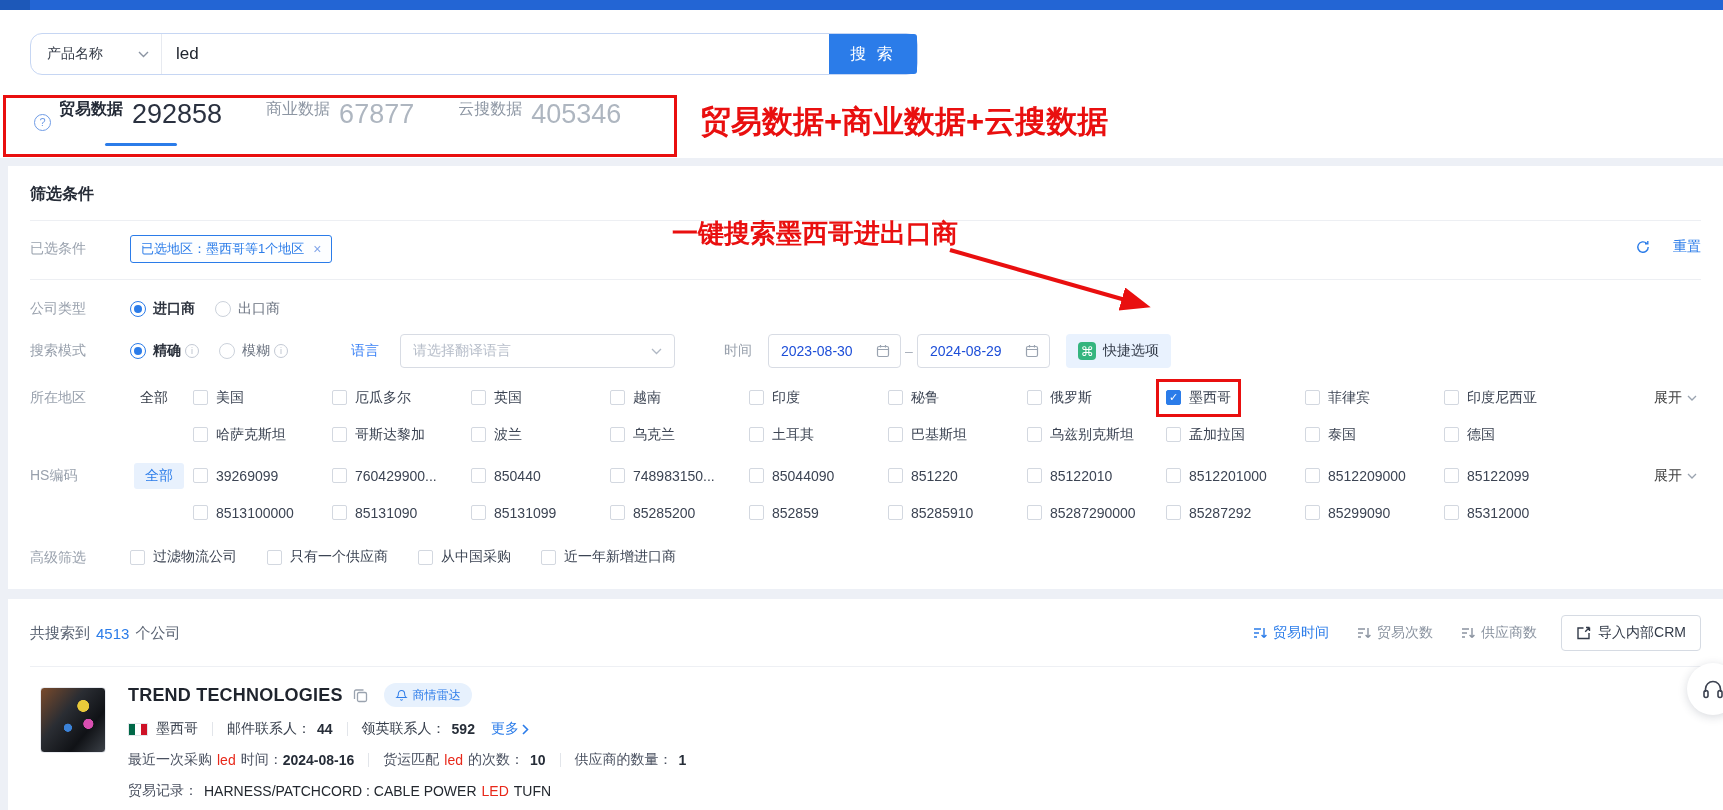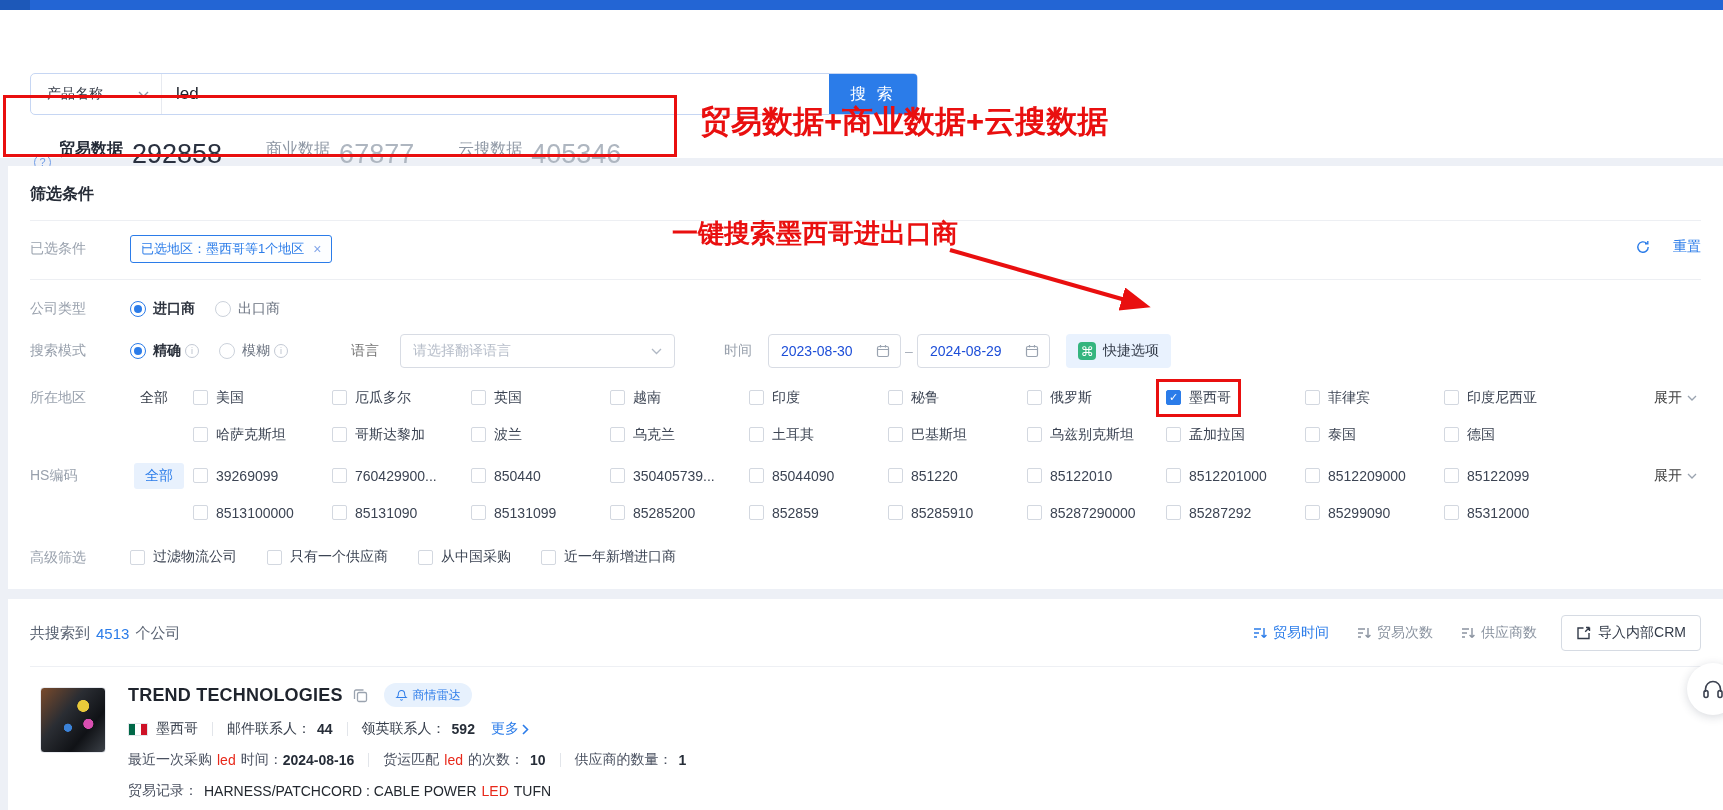--- a/index.html
+++ b/index.html
@@ -11,21 +11,21 @@
   .topbar { position:relative; height:10px; background:#2365d4; }
   .topbar::before { content:""; position:absolute; left:0; top:0; width:30px; height:10px; background:#1d58b8; }
 
   
   .panel { background:#fff; }
   .search-panel { position:relative; padding:23px 0 0 30px; height:148px; }
   .filter-panel { position:relative; margin:8px 0 0 8px; padding:0 0 18px 0; }
   .results-panel { position:relative; margin:10px 0 0 8px; padding:16px 0 30px 0; min-height:255px; }
 
   
-  .search-group { display:flex; width:888px; height:42px; border:1px solid #c6d6f3; border-radius:5px; background:#fff; align-items:stretch;margin-top:40px; }
+  .search-group { display:flex; width:888px; height:42px; border:1px solid #c6d6f3; border-radius:12px; background:#fff; align-items:stretch; }
   .search-type { width:131px; display:flex; align-items:center; justify-content:space-between; padding:0 12px 0 16px; border-right:1px solid #e7eaf0; color:#333a46; cursor:pointer; }
   .search-input { flex:1; border:none; outline:none; font-family:inherit; font-size:17px; color:#20252e; padding:0 14px; }
   .search-btn { width:88px; background:#2b7ce9; color:#fff; border:none; border-radius:0 3px 3px 0; font-size:16px; letter-spacing:3px; cursor:pointer; font-family:inherit; }
 
   
   .tabs { display:flex; align-items:center; margin-top:20px; padding-left:4px; height:54px; }
   .q-icon { width:17px; height:17px; border:1.5px solid #6f9ce6; border-radius:50%; color:#6f9ce6; font-size:11px; display:grid; place-items:center; margin-right:8px; flex:none; }
   .q-icon::before { content:"?"; }
   .tab { position:relative; display:flex; align-items:flex-start; margin-right:44px; padding-bottom:16px; cursor:pointer; }
   .tab .tlabel { font-size:16px; color:#8d96a3; }
@@ -48,21 +48,21 @@
   .mode-row { margin-top:12px; height:36px; }
   .radio { display:inline-flex; align-items:center; margin-right:20px; cursor:pointer; }
   .rdo { width:16px; height:16px; border-radius:50%; border:1px solid #ccd2db; background:#fff; position:relative; flex:none; }
   .rdo.on { border-color:#2b7ce9; }
   .rdo.on::after { content:""; position:absolute; inset:3px; border-radius:50%; background:#2b7ce9; }
   .radio .rlab { margin-left:7px; color:#2c323d; font-weight:700; }
   .radio.off .rlab { color:#6b7380; font-weight:400; }
   .info-i { width:14px; height:14px; border:1px solid #c3c9d4; border-radius:50%; color:#b6bdc8; font-size:9px; display:grid; place-items:center; margin-left:4px; font-style:normal; }
   .info-i::before { content:"i"; }
   .mode-group { width:221px; flex:none; display:flex; align-items:center; }
-  .inline-label { color:#737373; margin-right:21px; }
+  .inline-label { color:#3b82f6; margin-right:21px; }
   .lang-select { width:275px; height:34px; border:1px solid #d8dce4; border-radius:4px; display:flex; align-items:center; justify-content:space-between; padding:0 12px; color:#b6bdc9; cursor:pointer; background:#fff; }
   .time-label { color:#99a1ad; margin:0 16px 0 49px; }
   .date-box { width:133px; height:34px; border:1px solid #d8dce4; border-radius:4px; display:flex; align-items:center; justify-content:space-between; padding:0 10px 0 12px; color:#1d4ed8; background:#fff; cursor:pointer; }
   .date-dash { width:16px; text-align:center; color:#aab1bc; }
   .quick-btn { margin-left:16px; height:34px; display:flex; align-items:center; gap:7px; background:#e9f2fe; border-radius:4px; padding:0 12px; color:#333b49; cursor:pointer; }
   .cmd-icon { width:18px; height:18px; border-radius:4px; background:#35b57f; color:#fff; font-size:13px; display:grid; place-items:center; }
   .cmd-icon::before { content:"⌘"; }
 
   .grid-row { margin-top:10px; align-items:flex-start; }
   .rbody { flex:1; }
@@ -399,21 +399,21 @@
               </label>
               <label class="cb">
                 <span class="in">
                   <span class="cbx"></span>
                   <span class="cbt">850440</span>
                 </span>
               </label>
               <label class="cb">
                 <span class="in">
                   <span class="cbx"></span>
-                  <span class="cbt">350405739...</span>
+                  <span class="cbt">748983150...</span>
                 </span>
               </label>
               <label class="cb">
                 <span class="in">
                   <span class="cbx"></span>
                   <span class="cbt">85044090</span>
                 </span>
               </label>
               <label class="cb">
                 <span class="in">

